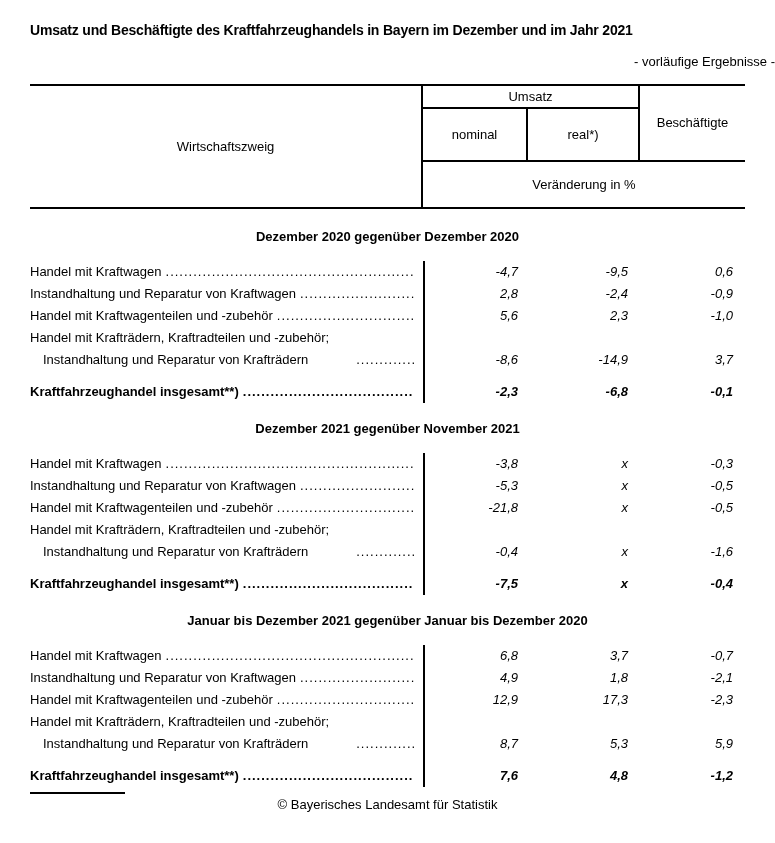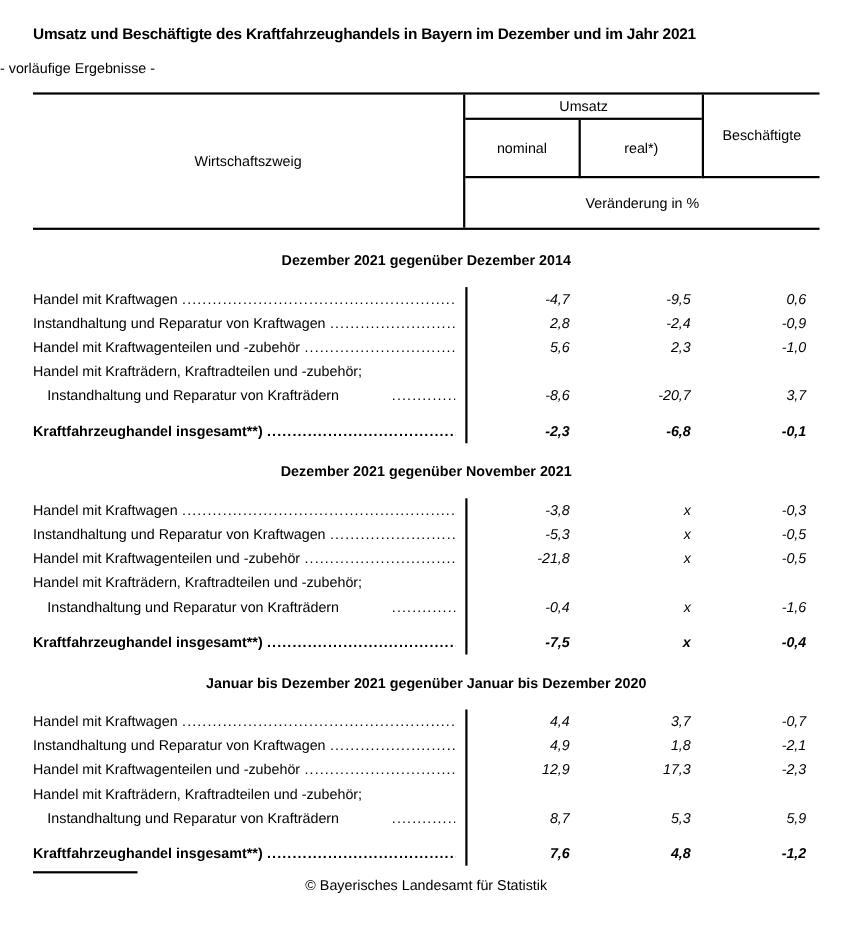--- a/index.html
+++ b/index.html
@@ -9,21 +9,21 @@
     background:#fff;color:#000;
     font-family:"Liberation Sans","DejaVu Sans",sans-serif;
     font-size:13px;line-height:16px;
     overflow:hidden;
   }
   .title{
     margin:22px 30px 16px 30px;
     font-size:14px;font-weight:bold;letter-spacing:-0.2px;
     white-space:nowrap;
   }
-  .subtitle{margin-top:11px;text-align:left;}
+  .subtitle{margin-top:11px;text-align:right;}
 
   
   .header-table{
     margin:14px 30px 0 30px;width:715px;
     display:grid;
     grid-template-columns:393px 105px 110px 107px;
     grid-template-rows:23px 53px 45px;
     border-top:2px solid #000;border-bottom:2px solid #000;
     box-sizing:content-box;
   }
@@ -88,21 +88,21 @@
     <div class="cell c-wz">Wirtschaftszweig</div>
     <div class="cell c-umsatz">Umsatz</div>
     <div class="cell c-besch">Beschäftigte</div>
     <div class="cell c-nominal">nominal</div>
     <div class="cell c-real">real*)</div>
     <div class="cell c-veraend">Veränderung in %</div>
   </div>
 
   <div class="sections">
   <div class="section first">
-    <div class="section-heading">Dezember 2021 gegenüber Dezember 2014</div>
+    <div class="section-heading">Dezember 2020 gegenüber Dezember 2020</div>
     <div class="section-body">
       <div class="vline"></div>
       <div>
   <div class="row">
     <div class="label">
                 <span class="txt">Handel mit Kraftwagen</span>
                 <span class="dots"></span>
               </div>
     <div class="val v1">-4,7</div>
     <div class="val v2">-9,5</div>
@@ -138,21 +138,21 @@
     <div class="val v2"></div>
     <div class="val v3"></div>
   </div>
 
   <div class="row indent">
     <div class="label">
                 <span class="txt">Instandhaltung und Reparatur von Krafträdern</span>
                 <span class="dots"></span>
               </div>
     <div class="val v1">-8,6</div>
-    <div class="val v2">-20,7</div>
+    <div class="val v2">-14,9</div>
     <div class="val v3">3,7</div>
   </div>
 </div>
       <div class="row total-row">
         <div class="label">
               <span class="txt">Kraftfahrzeughandel insgesamt**)</span>
               <span class="dots"></span>
             </div>
         <div class="val v1">-2,3</div>
         <div class="val v2">-6,8</div>
@@ -231,21 +231,21 @@
   <div class="section">
     <div class="section-heading">Januar bis Dezember 2021 gegenüber Januar bis Dezember 2020</div>
     <div class="section-body">
       <div class="vline"></div>
       <div>
   <div class="row">
     <div class="label">
                 <span class="txt">Handel mit Kraftwagen</span>
                 <span class="dots"></span>
               </div>
-    <div class="val v1">4,4</div>
+    <div class="val v1">6,8</div>
     <div class="val v2">3,7</div>
     <div class="val v3">-0,7</div>
   </div>
 
   <div class="row">
     <div class="label">
                 <span class="txt">Instandhaltung und Reparatur von Kraftwagen</span>
                 <span class="dots"></span>
               </div>
     <div class="val v1">4,9</div>

